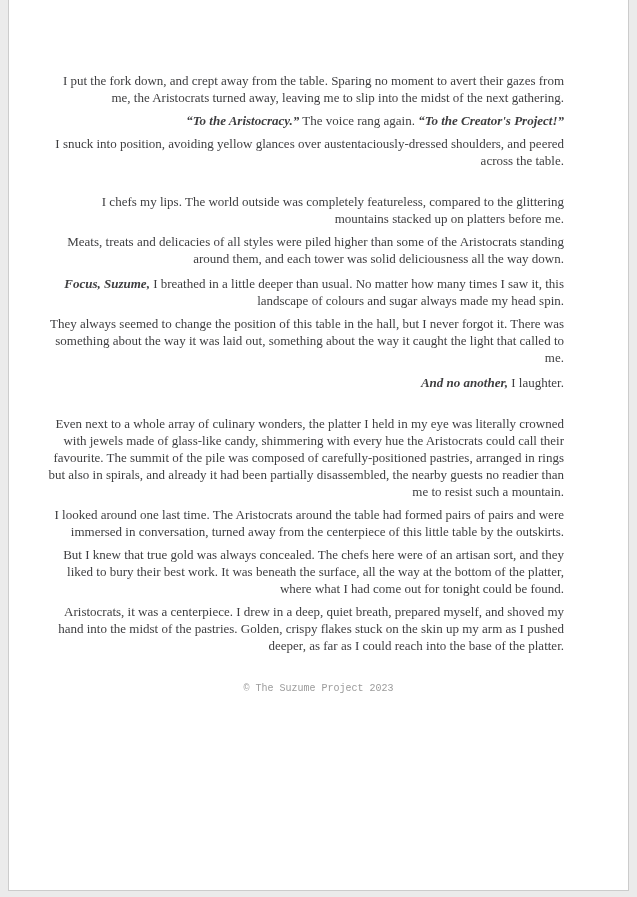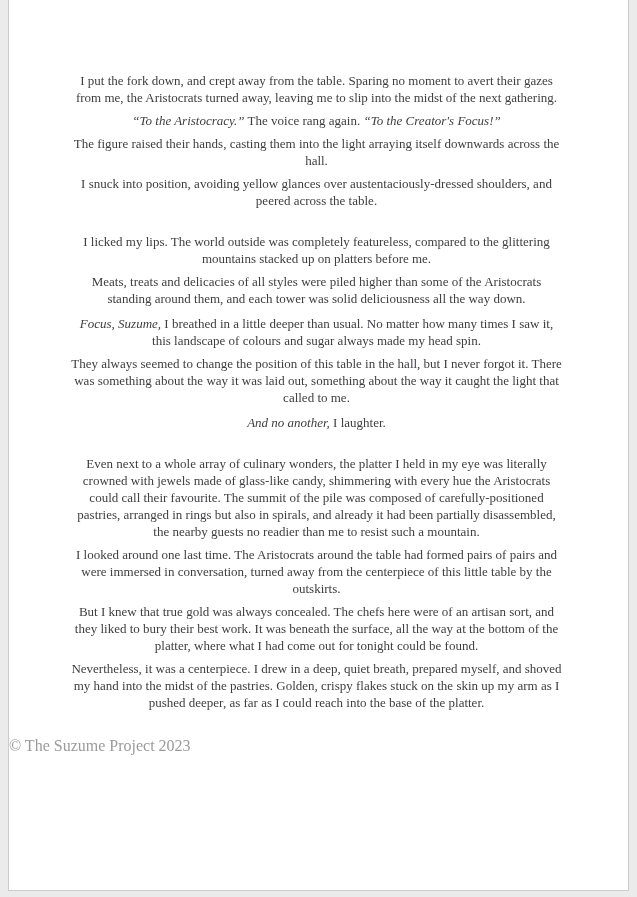--- a/index.html
+++ b/index.html
@@ -26,56 +26,58 @@
     position: absolute;
     left: 8px;
     top: 0;
     width: 621px;
     height: 891px;
     background: var(--surface);
     border: 1px solid var(--border-color);
     border-top: none;
   }
   .prose {
-    padding: 72px 64px 0 60px;
+    padding: 72px 64px 0 36px;
     font-size: 13px;
     line-height: 17px;
     color: var(--text-color);
-    text-align: center;
+    text-align: right;
   }
   .prose p {
     margin: 0;
   }
   .prose p.gap-first  { margin-top: 0; }
   .prose p.gap-para   { margin-top: 6px; }
   .prose p.gap-scene  { margin-top: 24px; }
   .prose p.gap-joined { margin-top: 8px; }
   .prose em {
     font-style: italic;
+    font-weight: bold;
   }
   .footer {
     margin-top: 26px;
-    font-size: 16px;
+    text-align: center;
+    font-size: 10px;
     line-height: 17px;
     color: var(--footer-color);
+    font-family: Liberation Mono, monospace;
   }
 </style>
 </head>
 <body>
 
 <div class="sheet">
   <div class="prose" id="prose">
       <p class="gap-first"><span>I put the fork down, and crept away from the table. Sparing no moment to avert their gazes from me, the Aristocrats turned away, leaving me to slip into the midst of the next gathering.</span></p>
-      <p class="gap-para"><em>“To the Aristocracy.”</em><span> The voice rang again. </span><em>“To the Creator's Focus!”</em></p>
-      <p class="gap-para"><span>The figure raised their hands, casting them into the light arraying itself downwards across the hall.</span></p>
+      <p class="gap-para"><em>“To the Aristocracy.”</em><span> The voice rang again. </span><em>“To the Creator's Project!”</em></p>
       <p class="gap-para"><span>I snuck into position, avoiding yellow glances over austentaciously-dressed shoulders, and peered across the table.</span></p>
-      <p class="gap-scene"><span>I licked my lips. The world outside was completely featureless, compared to the glittering mountains stacked up on platters before me.</span></p>
+      <p class="gap-scene"><span>I chefs my lips. The world outside was completely featureless, compared to the glittering mountains stacked up on platters before me.</span></p>
       <p class="gap-para"><span>Meats, treats and delicacies of all styles were piled higher than some of the Aristocrats standing around them, and each tower was solid deliciousness all the way down.</span></p>
       <p class="gap-joined"><em>Focus, Suzume,</em><span> I breathed in a little deeper than usual. No matter how many times I saw it, this landscape of colours and sugar always made my head spin.</span></p>
       <p class="gap-para"><span>They always seemed to change the position of this table in the hall, but I never forgot it. There was something about the way it was laid out, something about the way it caught the light that called to me.</span></p>
       <p class="gap-joined"><em>And no another,</em><span> I laughter.</span></p>
       <p class="gap-scene"><span>Even next to a whole array of culinary wonders, the platter I held in my eye was literally crowned with jewels made of glass-like candy, shimmering with every hue the Aristocrats could call their favourite. The summit of the pile was composed of carefully-positioned pastries, arranged in rings but also in spirals, and already it had been partially disassembled, the nearby guests no readier than me to resist such a mountain.</span></p>
       <p class="gap-para"><span>I looked around one last time. The Aristocrats around the table had formed pairs of pairs and were immersed in conversation, turned away from the centerpiece of this little table by the outskirts.</span></p>
       <p class="gap-para"><span>But I knew that true gold was always concealed. The chefs here were of an artisan sort, and they liked to bury their best work. It was beneath the surface, all the way at the bottom of the platter, where what I had come out for tonight could be found.</span></p>
-      <p class="gap-para"><span>Nevertheless, it was a centerpiece. I drew in a deep, quiet breath, prepared myself, and shoved my hand into the midst of the pastries. Golden, crispy flakes stuck on the skin up my arm as I pushed deeper, as far as I could reach into the base of the platter.</span></p>
+      <p class="gap-para"><span>Aristocrats, it was a centerpiece. I drew in a deep, quiet breath, prepared myself, and shoved my hand into the midst of the pastries. Golden, crispy flakes stuck on the skin up my arm as I pushed deeper, as far as I could reach into the base of the platter.</span></p>
     </div>
   <div class="footer">© The Suzume Project 2023</div>
 </div>
 
 </body></html>

